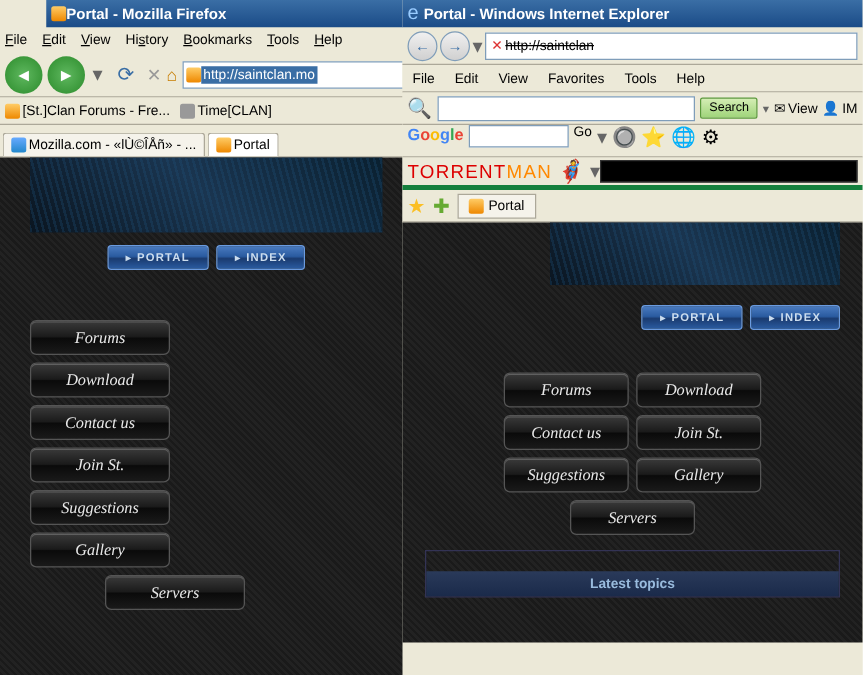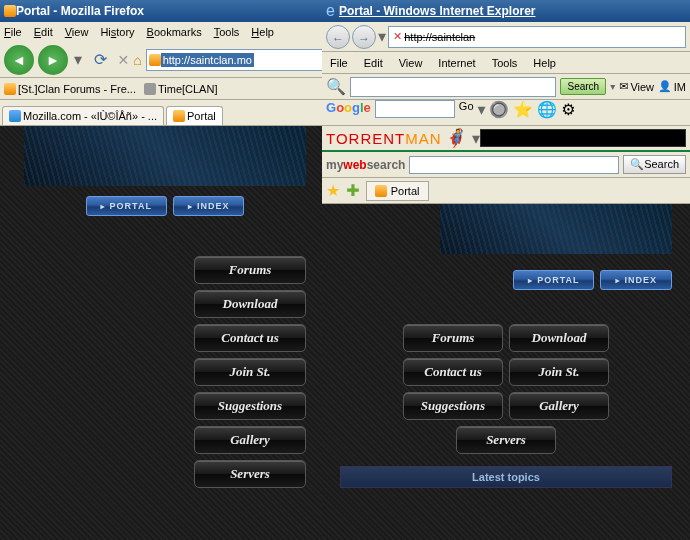--- a/index.html
+++ b/index.html
@@ -1,20 +1,20 @@
 <!DOCTYPE html>
 <html><head>
 <meta charset="utf-8">
 <style>
 * { margin: 0; padding: 0; box-sizing: border-box; font-family: Tahoma, sans-serif; }
 body { width: 690px; height: 540px; background: #fff; overflow: hidden; position: relative; }
 
 
 .ff-window { position: absolute; left: 0; top: 0; width: 330px; height: 540px; background: #ece9d8; }
-.ff-titlebar { background: linear-gradient(#3a6ea5,#1a4b87); height: 22px; display: flex; align-items: center; padding: 0 4px; }
+.ff-titlebar { background: linear-gradient(#3a6ea5,#1a4b87); height: 22px; display: flex; align-items: center; padding: 0 4px; margin-left: 37px; }
 .ff-title { color: #fff; font-size: 12px; font-weight: bold; }
 .ff-menubar { background: #ece9d8; height: 20px; display: flex; align-items: center; padding: 0 4px; gap: 12px; }
 .ff-menubar span { font-size: 11px; cursor: default; }
 .ff-menubar span u { text-decoration: underline; }
 .ff-toolbar { background: #ece9d8; height: 36px; display: flex; align-items: center; padding: 0 4px; gap: 4px; border-bottom: 1px solid #aca899; }
 .ff-nav-btn { width: 30px; height: 30px; border-radius: 50%; display: inline-flex; align-items: center; justify-content: center; color: #fff; font-size: 14px; }
 .ff-back { background: radial-gradient(#5fb85f,#2a8a2a); }
 .ff-fwd { background: radial-gradient(#5fb85f,#2a8a2a); }
 .ff-reload { color: #3a6ea5; font-size: 16px; margin: 0 6px; }
 .ff-stop { color: #999; font-size: 14px; }
@@ -24,54 +24,54 @@
 .ff-bookmarks { background: #ece9d8; height: 22px; display: flex; align-items: center; padding: 0 4px; gap: 8px; border-bottom: 1px solid #aca899; }
 .ff-bookmark { font-size: 11px; display: flex; align-items: center; gap: 2px; }
 .ff-tabs { background: #ece9d8; height: 26px; display: flex; align-items: end; padding: 0 2px; gap: 2px; border-bottom: 1px solid #aca899; }
 .ff-tab { background: #f5f3eb; border: 1px solid #aca899; border-bottom: none; padding: 3px 6px; font-size: 11px; display: flex; align-items: center; gap: 2px; border-radius: 3px 3px 0 0; }
 .ff-tab.active { background: #fff; }
 .ff-content { background: #000; height: 414px; position: relative; }
 
 
 .ie-window { position: absolute; left: 322px; top: 0; width: 368px; height: 540px; background: #ece9d8; }
 .ie-titlebar { background: linear-gradient(#3a6ea5,#1a4b87); height: 22px; display: flex; align-items: center; padding: 0 4px; }
-.ie-title { color: #fff; font-size: 12px; font-weight: bold; text-decoration: underline; }
+.ie-title { color: #fff; font-size: 12px; font-weight: bold; }
 .ie-navbar { background: #ece9d8; height: 30px; display: flex; align-items: center; padding: 0 4px; gap: 2px; border-bottom: 1px solid #aca899; }
 .ie-nav-btn { width: 24px; height: 24px; border-radius: 50%; border: 1px solid #7f9db9; background: linear-gradient(#f0f0f0,#d0d0d0); display: inline-flex; align-items: center; justify-content: center; font-size: 12px; color: #3a6ea5; }
 .ie-url { flex: 1; height: 22px; border: 1px solid #7f9db9; background: #fff; display: flex; align-items: center; padding: 0 4px; font-size: 11px; }
 .ie-menubar { background: #ece9d8; height: 22px; display: flex; align-items: center; padding: 0 8px; gap: 16px; border-bottom: 1px solid #aca899; }
 .ie-menubar span { font-size: 11px; }
 .ie-toolbar { background: #ece9d8; height: 26px; display: flex; align-items: center; padding: 0 4px; gap: 4px; border-bottom: 1px solid #aca899; }
 .ie-search { height: 20px; border: 1px solid #7f9db9; flex: 1; }
 .ie-search-btn { background: linear-gradient(#d4edb4,#9fd47a); border: 1px solid #5a9a3a; padding: 2px 6px; font-size: 10px; border-radius: 2px; }
 .ie-google-bar { background: #ece9d8; height: 26px; display: flex; padding: 0 4px; gap: 4px; border-bottom: 1px solid #aca899; }
 .ie-google-logo span:nth-child(1){color:#4285f4}.ie-google-logo span:nth-child(2){color:#ea4335}.ie-google-logo span:nth-child(3){color:#fbbc05}.ie-google-logo span:nth-child(4){color:#4285f4}.ie-google-logo span:nth-child(5){color:#34a853}.ie-google-logo span:nth-child(6){color:#ea4335}
 .ie-google-logo { font-weight: bold; font-size: 13px; }
-.ie-torrent-bar { background: #ece9d8; height: 26px; display: flex; align-items: center; padding: 0 4px; border-bottom: 2px solid #15803d; }
+.ie-torrent-bar { background: #ece9d8; height: 26px; display: flex; align-items: center; padding: 0 4px; border-bottom: 4px solid #15803d; }
 .ie-torrent-logo { font-family: Impact, sans-serif; font-size: 15px; letter-spacing: 1px; }
 .ie-torrent-logo .t1{color:#d00}.ie-torrent-logo .t2{color:#f80}
 .ie-mws-bar { background: #ece9d8; height: 26px; display: flex; align-items: center; padding: 0 4px; gap: 4px; border-bottom: 1px solid #aca899; }
 .ie-mws { font-size: 12px; font-weight: bold; }
 .ie-mws .m1{color:#666}.ie-mws .m2{color:#d00}.ie-mws .m3{color:#666}
 .ie-fav-bar { background: #ece9d8; height: 26px; display: flex; align-items: center; padding: 0 4px; gap: 6px; border-bottom: 1px solid #aca899; }
 .ie-star { color: #fbbf24; font-size: 16px; }
 .ie-tab { border: 1px solid #aca899; padding: 3px 8px; font-size: 11px; display: flex; align-items: center; gap: 4px; background: #f5f3eb; }
 .ie-content { background: #000; height: 336px; position: relative; }
 
 
 .site-banner { height: 60px; background: linear-gradient(45deg,#0a1520,#1a3550,#0a2030); position: relative; overflow: hidden; }
 .site-banner::before { content:''; position:absolute; inset:0; background: repeating-linear-gradient(75deg,rgba(30,80,120,.3) 0 2px,transparent 2px 5px); }
 .site-navstrip { margin-top: 10px; display: flex; gap: 6px; justify-content: center; }
 .pill-btn { background: linear-gradient(#4a7bc0,#2a5ba0 45%,#1a3b70 55%,#2a5ba0); border: 1px solid #6a9be0; border-radius: 3px; padding: 4px 14px; color: #cde; font-size: 9px; font-weight: bold; letter-spacing: 1px; display: flex; align-items: center; gap: 4px; }
 .pill-btn::before { content:'▸'; font-size: 8px; }
-.site-buttons { margin-top: 40px; display: flex; flex-direction: column; align-items: flex-end; gap: 6px; font-weight: bold; }
+.site-buttons { margin-top: 40px; display: flex; flex-direction: column; align-items: flex-start; gap: 6px; }
 .site-buttons.wide { flex-direction: row; flex-wrap: wrap; justify-content: center; padding: 0 20px; }
 .glass-btn { background: linear-gradient(#3a3a3a,#1a1a1a 48%,#0a0a0a 52%,#1a1a1a); border: 1px solid #555; border-radius: 5px; padding: 5px 0; width: 112px; text-align: center; color: #e8e8e8; font-size: 13px; font-family: 'Comic Sans MS', cursive; font-style: italic; box-shadow: inset 0 1px 0 rgba(255,255,255,.2); }
 .latest { margin-top: 12px; border: 1px solid #335; }
-.latest-hdr { background: linear-gradient(#2a3a5a,#1a2a4a); color: #9bd; font-size: 11px; text-align: center; padding: 4px; font-weight: bold; }
+.latest-hdr { background: linear-gradient(#2a3a5a,#1a2a4a); color: #9bd; font-size: 11px; text-align: center; padding: 4px; font-weight: bold; margin-top: 16px; }
 .latest-row { padding: 4px 8px; font-size: 10px; }
 .latest-row a { color: #6af; text-decoration: underline; }
 .latest-row .meta { color: #888; }
 
 .small-icon { width: 12px; height: 12px; display: inline-block; background: #999; border-radius: 2px; }
 .orange-icon { background: linear-gradient(#fc6,#e80); }
 .blue-icon { background: linear-gradient(#6af,#28c); }
 .carbon { background: repeating-linear-gradient(45deg,#1a1a1a 0 2px,#222 2px 4px); }
 </style>
 </head>
@@ -154,21 +154,21 @@
     <span style="color:#666">▾</span>
     <div class="ie-url">
       <span style="color:#d33;margin-right:2px">✕</span>
       <span style="text-decoration:line-through">http://saintclan</span>
     </div>
   </div>
   <div class="ie-menubar">
     <span>File</span>
     <span>Edit</span>
     <span>View</span>
-    <span>Internet</span>
+    <span>Favorites</span>
     <span>Tools</span>
     <span>Help</span>
   </div>
   <div class="ie-toolbar">
     <span>🔍</span>
     <input class="ie-search" style="">
     <span class="ie-search-btn">Search</span>
     <span style="color:#666;font-size:10px">▾</span>
     <span style="font-size:11px;display:flex;align-items:center;gap:2px">✉<span>View</span></span>
     <span style="font-size:11px;display:flex;align-items:center;gap:2px">👤<span>IM</span></span>
@@ -182,25 +182,20 @@
     <span>⭐</span>
     <span>🌐</span>
     <span>⚙</span>
   </div>
   <div class="ie-torrent-bar">
     <span class="ie-torrent-logo"><span class="t1">TORRENT</span><span class="t2">MAN</span></span>
     <span style="font-size:18px;margin:0 4px">🦸</span>
     <span style="color:#666">▾</span>
     <input style="flex: 1 1 0%; height: 18px; border: 1px solid rgb(51, 51, 51); background: rgb(0, 0, 0); color: rgb(255, 255, 255);">
   </div>
-  <div class="ie-mws-bar">
-    <span class="ie-mws"><span class="m1">my</span><span class="m2">web</span><span class="m3">search</span></span>
-    <input style="flex: 1 1 0%; height: 18px; border: 1px solid rgb(127, 157, 185);">
-    <span style="font-size:11px;border:1px solid #999;padding:2px 6px;background:linear-gradient(#fff,#ddd)">🔍<span>Search</span></span>
-  </div>
   <div class="ie-fav-bar">
     <span class="ie-star">★</span>
     <span class="ie-star" style="color:#6a3">✚</span>
     <div class="ie-tab">
         <span class="small-icon orange-icon"></span>
         <span>Portal</span>
       </div>
   </div>
   <div class="ie-content carbon">
     <div style="margin:0 18px">

